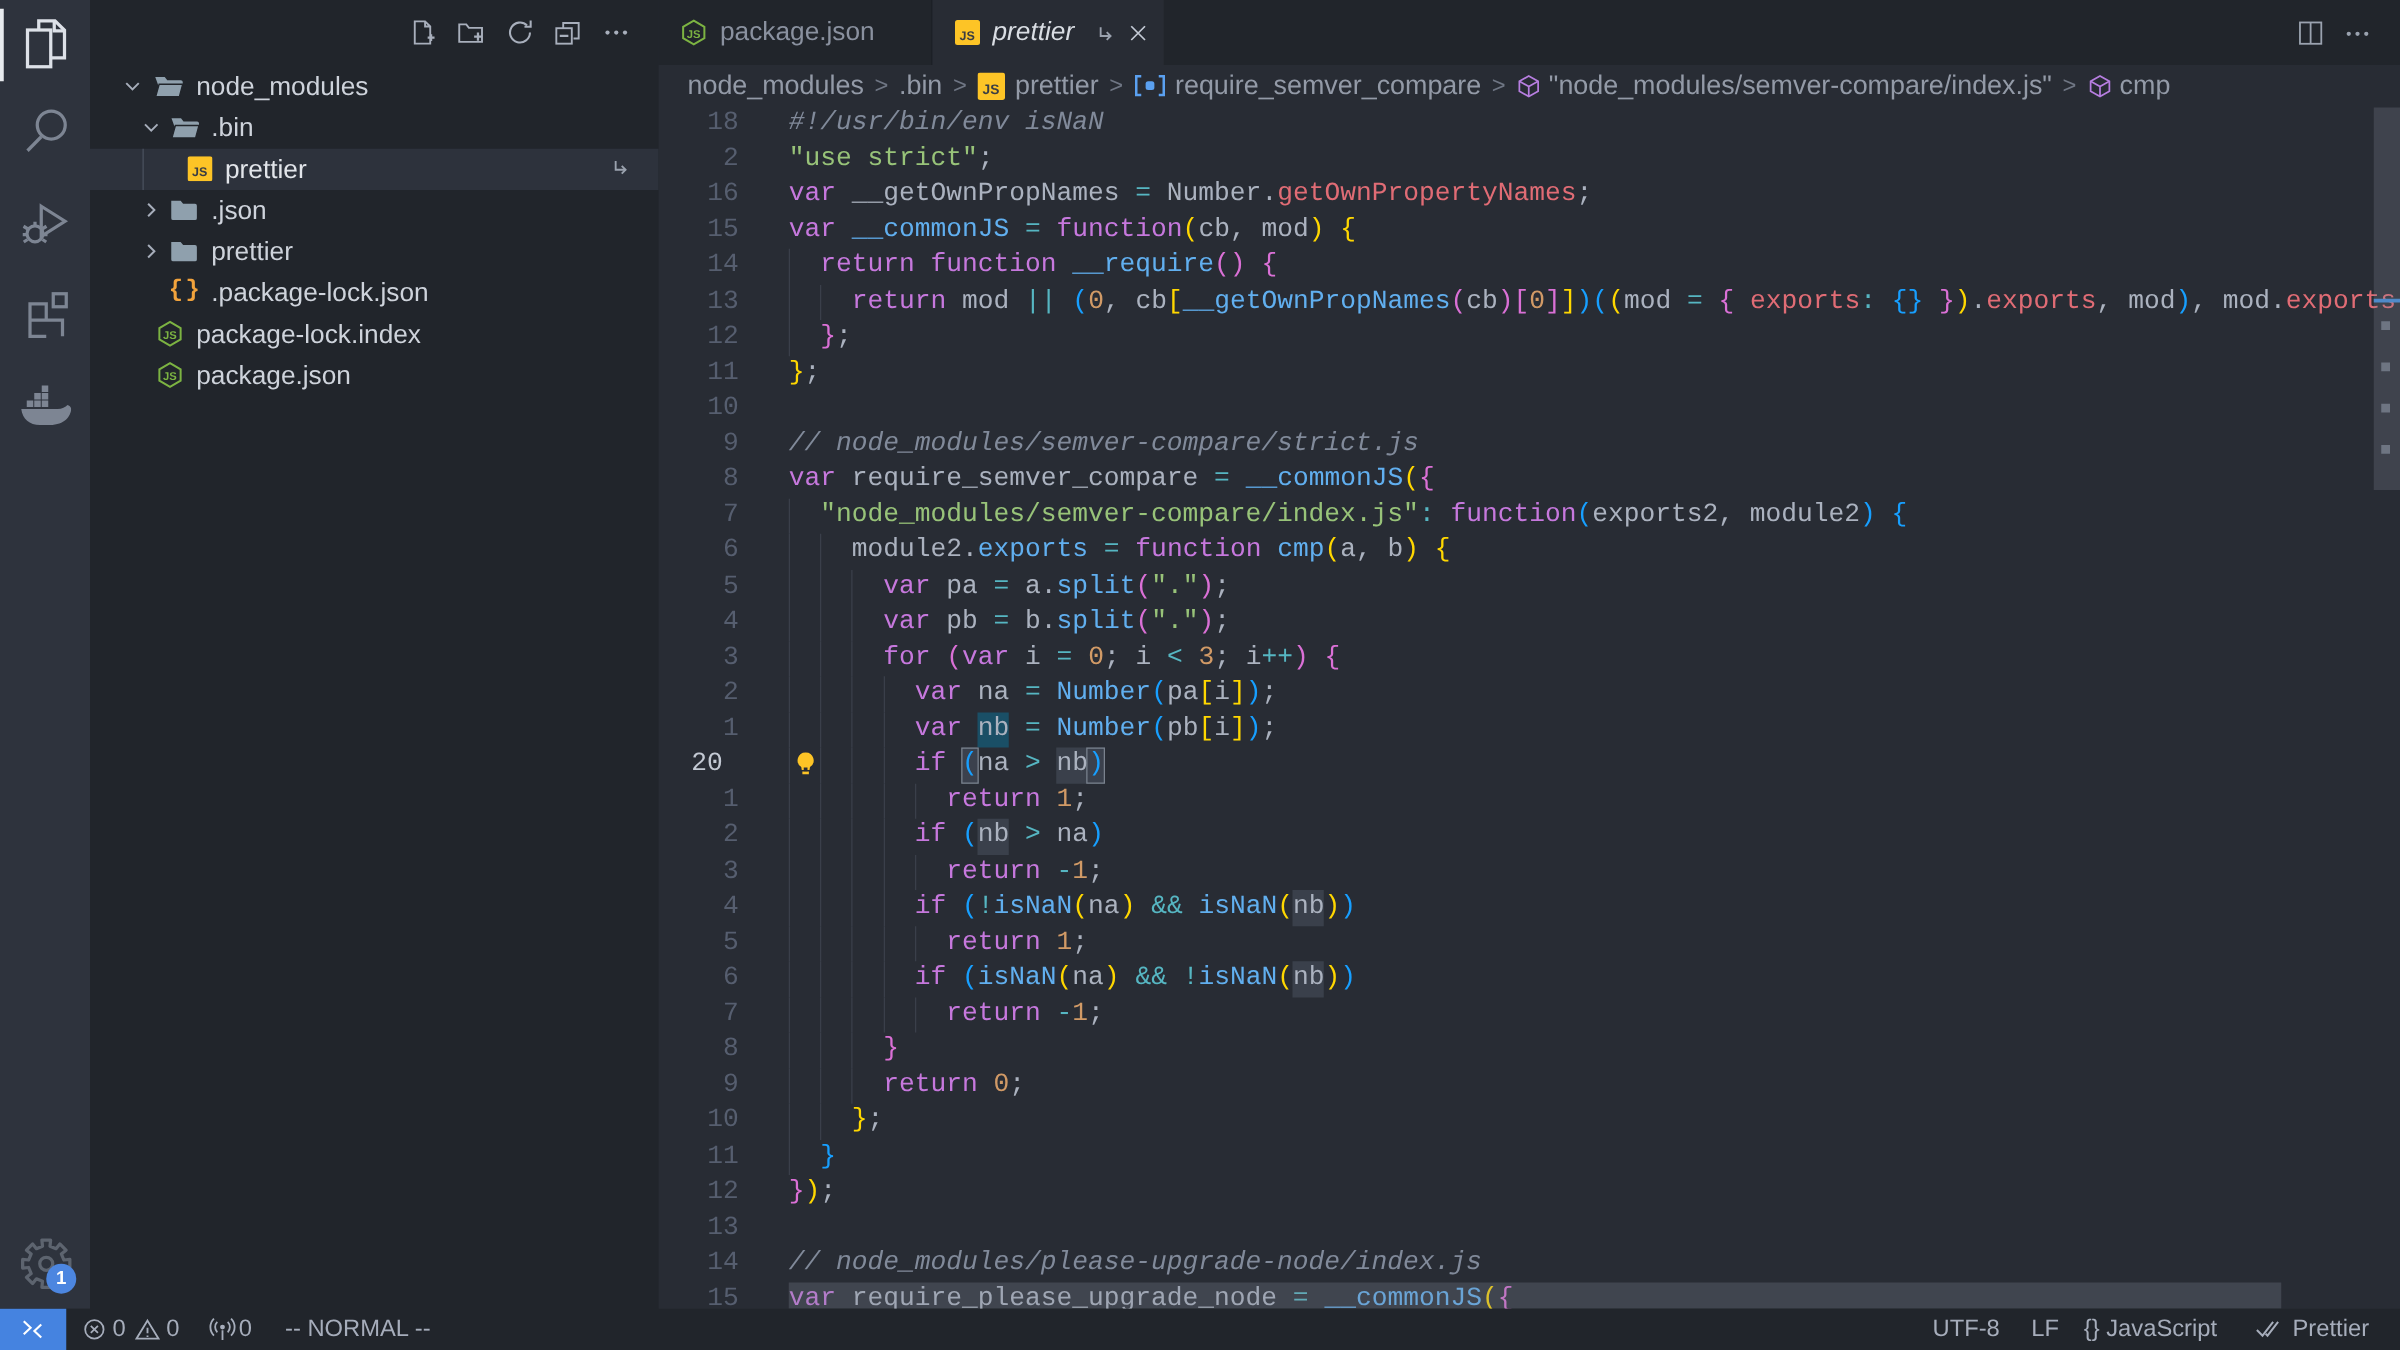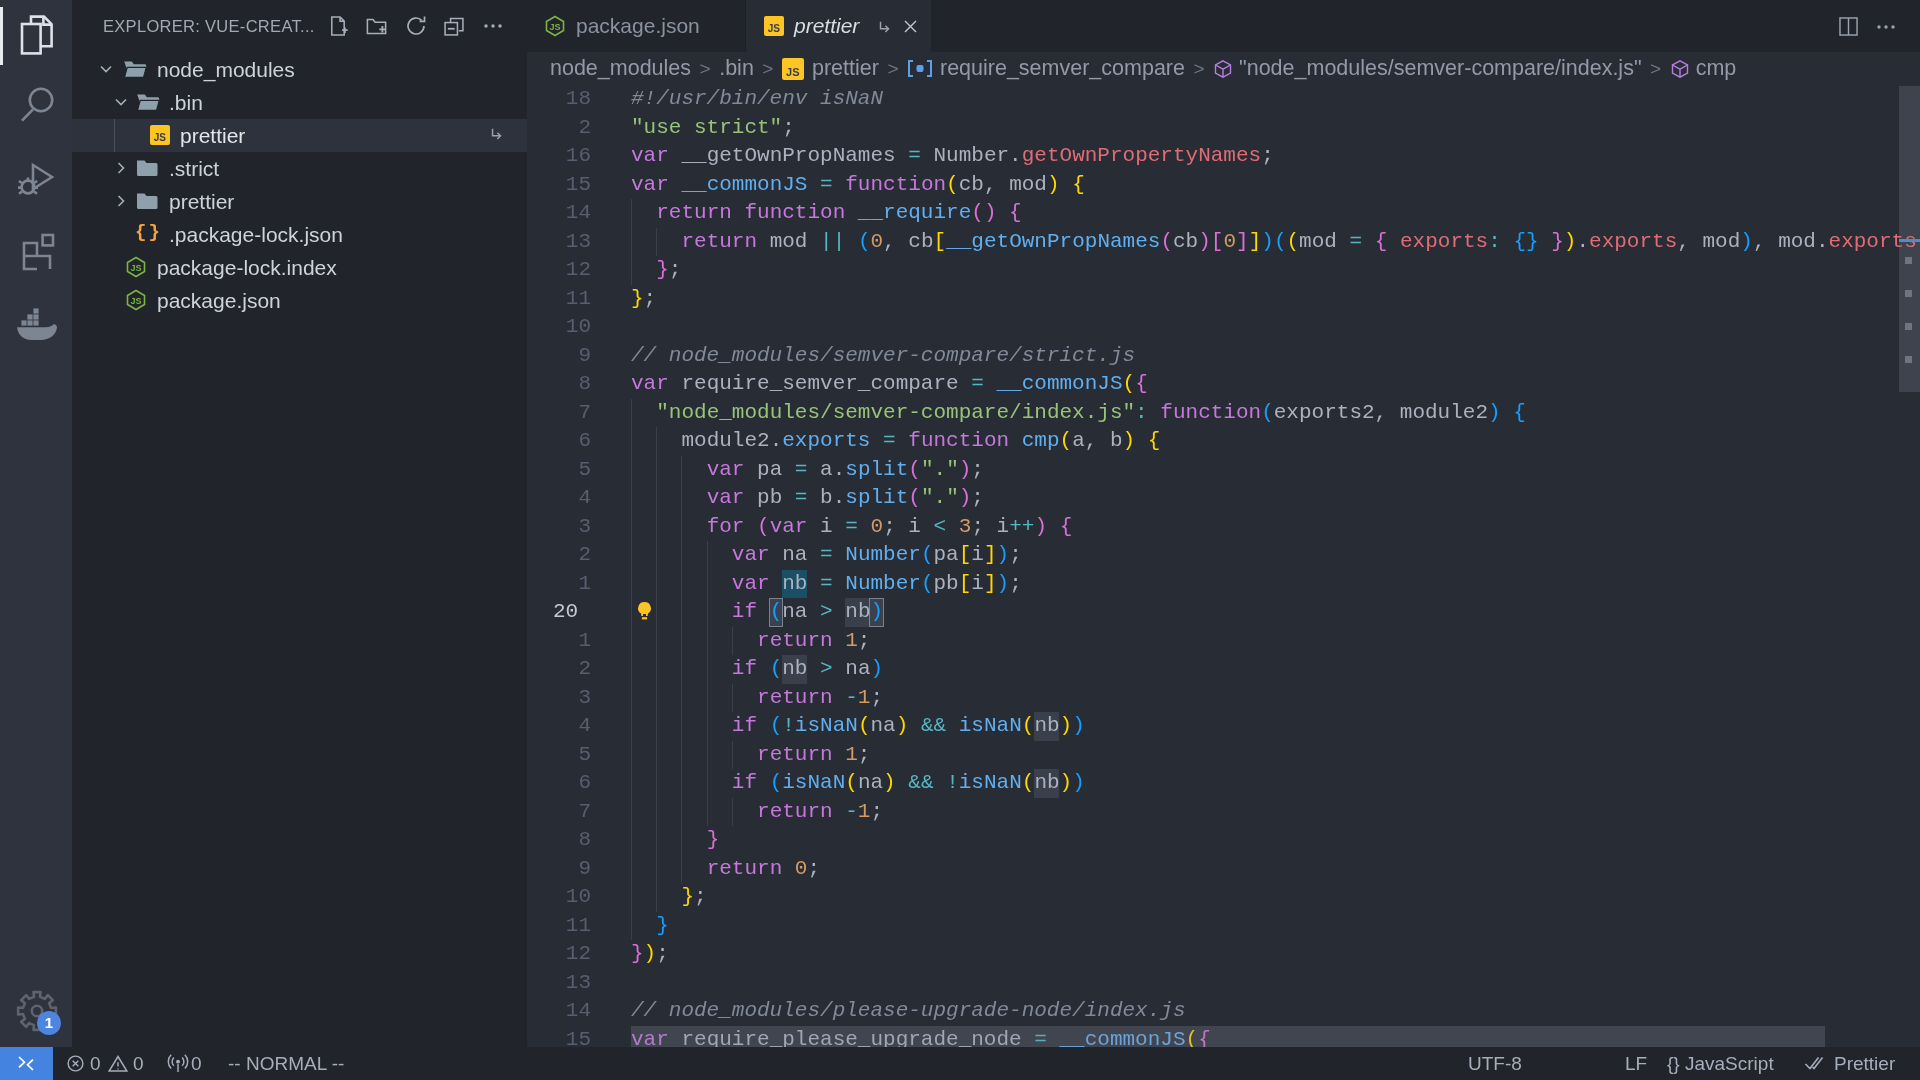--- a/index.html
+++ b/index.html
@@ -42,21 +42,20 @@
         <rect x="9.2" y="1.2" width="2.6" height="2.6"></rect>
         <path d="M1 10.6 h14.5 c1.8 0 3.2-.7 4-1.6 c.6.2 1.4.6 1.5 1.6 c-.2 2.8-2.6 6.4-8.5 6.4 h-4 c-4.2 0-7-2.4-7.5-6.4 z"></path>
       </svg>
 <svg class="abs" style="left:16px;top:990px" width="42" height="42" viewBox="0 0 21 21" fill="none" stroke="#5d646f" stroke-width="1.3">
         <path d="M8.75 1.06 L12.25 1.06 L12.00 3.46 L14.42 4.46 L15.94 2.59 L18.41 5.06 L16.54 6.58 L17.54 9.00 L19.94 8.75 L19.94 12.25 L17.54 12.00 L16.54 14.42 L18.41 15.94 L15.94 18.41 L14.42 16.54 L12.00 17.54 L12.25 19.94 L8.75 19.94 L9.00 17.54 L6.58 16.54 L5.06 18.41 L2.59 15.94 L4.46 14.42 L3.46 12.00 L1.06 12.25 L1.06 8.75 L3.46 9.00 L4.46 6.58 L2.59 5.06 L5.06 2.59 L6.58 4.46 L9.00 3.46 Z" stroke-linejoin="round"></path>
         <circle cx="10.5" cy="10.5" r="2.6"></circle>
       </svg>
 <div class="abs" style="left:37px;top:1011px;width:24px;height:24px;border-radius:12px;background:#4c86e0;color:#fff;font-size:15px;font-weight:bold;text-align:center;line-height:24px">1</div>
 </div>
 <div class="abs" style="left:72px;top:0;width:455px;height:1047px;background:#21252b;overflow:hidden">
-<div class="abs" style="left:31px;top:0;width:424px;height:52px;font-size:16.5px;color:#a2a9b6;line-height:52px;letter-spacing:.3px">EXPLORER: VUE-CREAT...</div>
 <svg class="abs" style="left:255px;top:15px" width="22" height="22" viewBox="0 0 16 16" fill="none" stroke="#a8afbc" stroke-width="1.1">
         <path d="M9.5 1.5 h-6 v13 h9 v-10 z M9.5 1.5 v3 h3"></path>
         <path d="M11 11 h4 M13 9 v4" stroke-width="1.3"></path>
       </svg>
 <svg class="abs" style="left:293px;top:16px" width="23" height="21" viewBox="0 0 16 15" fill="none" stroke="#a8afbc" stroke-width="1.1">
         <path d="M1.5 2.5 h4 l1.5 2 h7.5 v8 h-13 z"></path>
         <path d="M10 9.5 h4.5 M12.2 7.2 v4.6" stroke-width="1.3"></path>
       </svg>
 <svg class="abs" style="left:333px;top:15px" width="22" height="22" viewBox="0 0 16 16" fill="none" stroke="#a8afbc" stroke-width="1.2">
         <path d="M13.8 8 a5.8 5.8 0 1 1 -1.7-4.1"></path>
@@ -100,21 +99,21 @@
 <svg class="abs" style="left:417px;top:126.5px" width="15" height="15" viewBox="0 0 17 17" fill="none" stroke="#9aa2ae" stroke-width="1.7">
         <path d="M4 2 v8 h9"></path>
         <path d="M9.5 6.5 L13 10 L9.5 13.5"></path>
       </svg>
 <svg class="abs" style="left:41px;top:160.0px" width="16" height="16" viewBox="0 0 16 16" fill="none" stroke="#a6adba" stroke-width="1.6">
         <path d="M5.5 3 L10.5 8 L5.5 13"></path>
       </svg>
 <svg class="abs" style="left:64px;top:158.0px" width="23" height="20" viewBox="0 0 23 20">
         <path fill="#8fa0ad" d="M1 2.5 h7.5 l2 2.5 h9.5 a1.5 1.5 0 0 1 1.5 1.5 v10 a1.5 1.5 0 0 1 -1.5 1.5 h-17.5 a1.5 1.5 0 0 1 -1.5 -1.5 z"></path>
       </svg>
-<div class="tlab" style="left:97px;top:151.5px;color:#ced3db">.strict</div>
+<div class="tlab" style="left:97px;top:151.5px;color:#ced3db">.json</div>
 <svg class="abs" style="left:41px;top:193.0px" width="16" height="16" viewBox="0 0 16 16" fill="none" stroke="#a6adba" stroke-width="1.6">
         <path d="M5.5 3 L10.5 8 L5.5 13"></path>
       </svg>
 <svg class="abs" style="left:64px;top:191.0px" width="23" height="20" viewBox="0 0 23 20">
         <path fill="#8fa0ad" d="M1 2.5 h7.5 l2 2.5 h9.5 a1.5 1.5 0 0 1 1.5 1.5 v10 a1.5 1.5 0 0 1 -1.5 1.5 h-17.5 a1.5 1.5 0 0 1 -1.5 -1.5 z"></path>
       </svg>
 <div class="tlab" style="left:97px;top:184.5px;color:#ced3db">prettier</div>
 <div class="abs mono" style="left:63px;top:220.5px;font-size:19px;font-weight:bold;color:#f2a33c;letter-spacing:2px">{}</div>
 <div class="tlab" style="left:97px;top:217.5px;color:#ced3db">.package-lock.json</div>
 <svg class="abs" style="left:53px;top:255.5px" width="22" height="22" viewBox="0 0 22 22" fill="none">
@@ -367,21 +366,21 @@
         <path d="M8 6.5 v3.5 M8 11.5 v.9"></path>
       </svg>
 <div class="abs" style="left:133px;top:0;line-height:33px">0</div>
 <svg class="abs" style="left:167px;top:6px" width="22" height="21" viewBox="0 0 18 17" fill="none" stroke="#a6adbb" stroke-width="1.2">
         <circle cx="9" cy="7" r="1.6" fill="#a6adbb" stroke="none"></circle>
         <path d="M5.6 10.4 a4.8 4.8 0 0 1 0-6.8 M12.4 3.6 a4.8 4.8 0 0 1 0 6.8 M3.4 12.6 a7.9 7.9 0 0 1 0-11.2 M14.6 1.4 a7.9 7.9 0 0 1 0 11.2"></path>
         <path d="M9 9 v6.5"></path>
       </svg>
 <div class="abs" style="left:191px;top:0;line-height:33px">0</div>
 <div class="abs" style="left:228px;top:0;line-height:33px">-- NORMAL --</div>
-<div class="abs" style="left:1468px;top:0;line-height:33px">UTF-8</div>
+<div class="abs" style="left:1546px;top:0;line-height:33px">UTF-8</div>
 <div class="abs" style="left:1625px;top:0;line-height:33px">LF</div>
 <div class="abs" style="left:1667px;top:0;line-height:33px">{} JavaScript</div>
 <svg class="abs" style="left:1804px;top:8px" width="25" height="17" viewBox="0 0 25 17" fill="none" stroke="#a6adbb" stroke-width="1.6">
         <path d="M1.5 9 L6 13.5 L14.5 2.5"></path>
         <path d="M8.5 12 L10 13.5 L18.5 2.5"></path>
       </svg>
 <div class="abs" style="left:1834px;top:0;line-height:33px">Prettier</div>
 </div>
 </div>
 </body></html>

